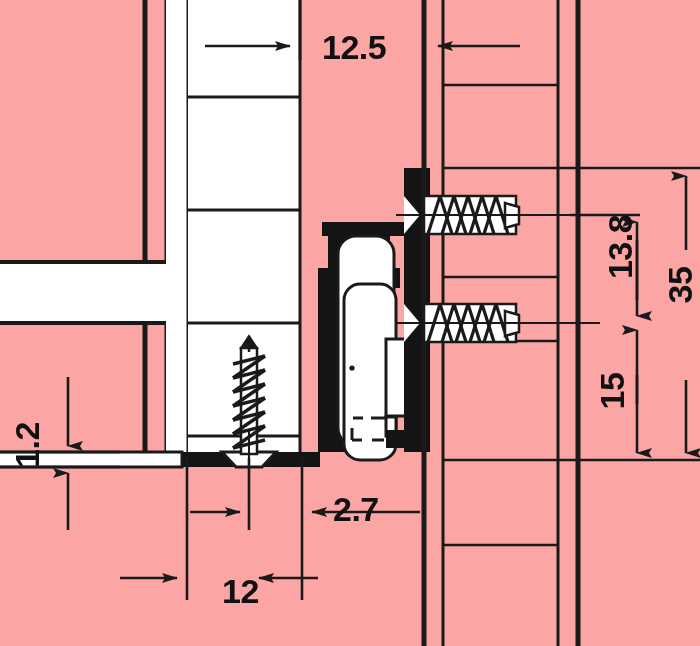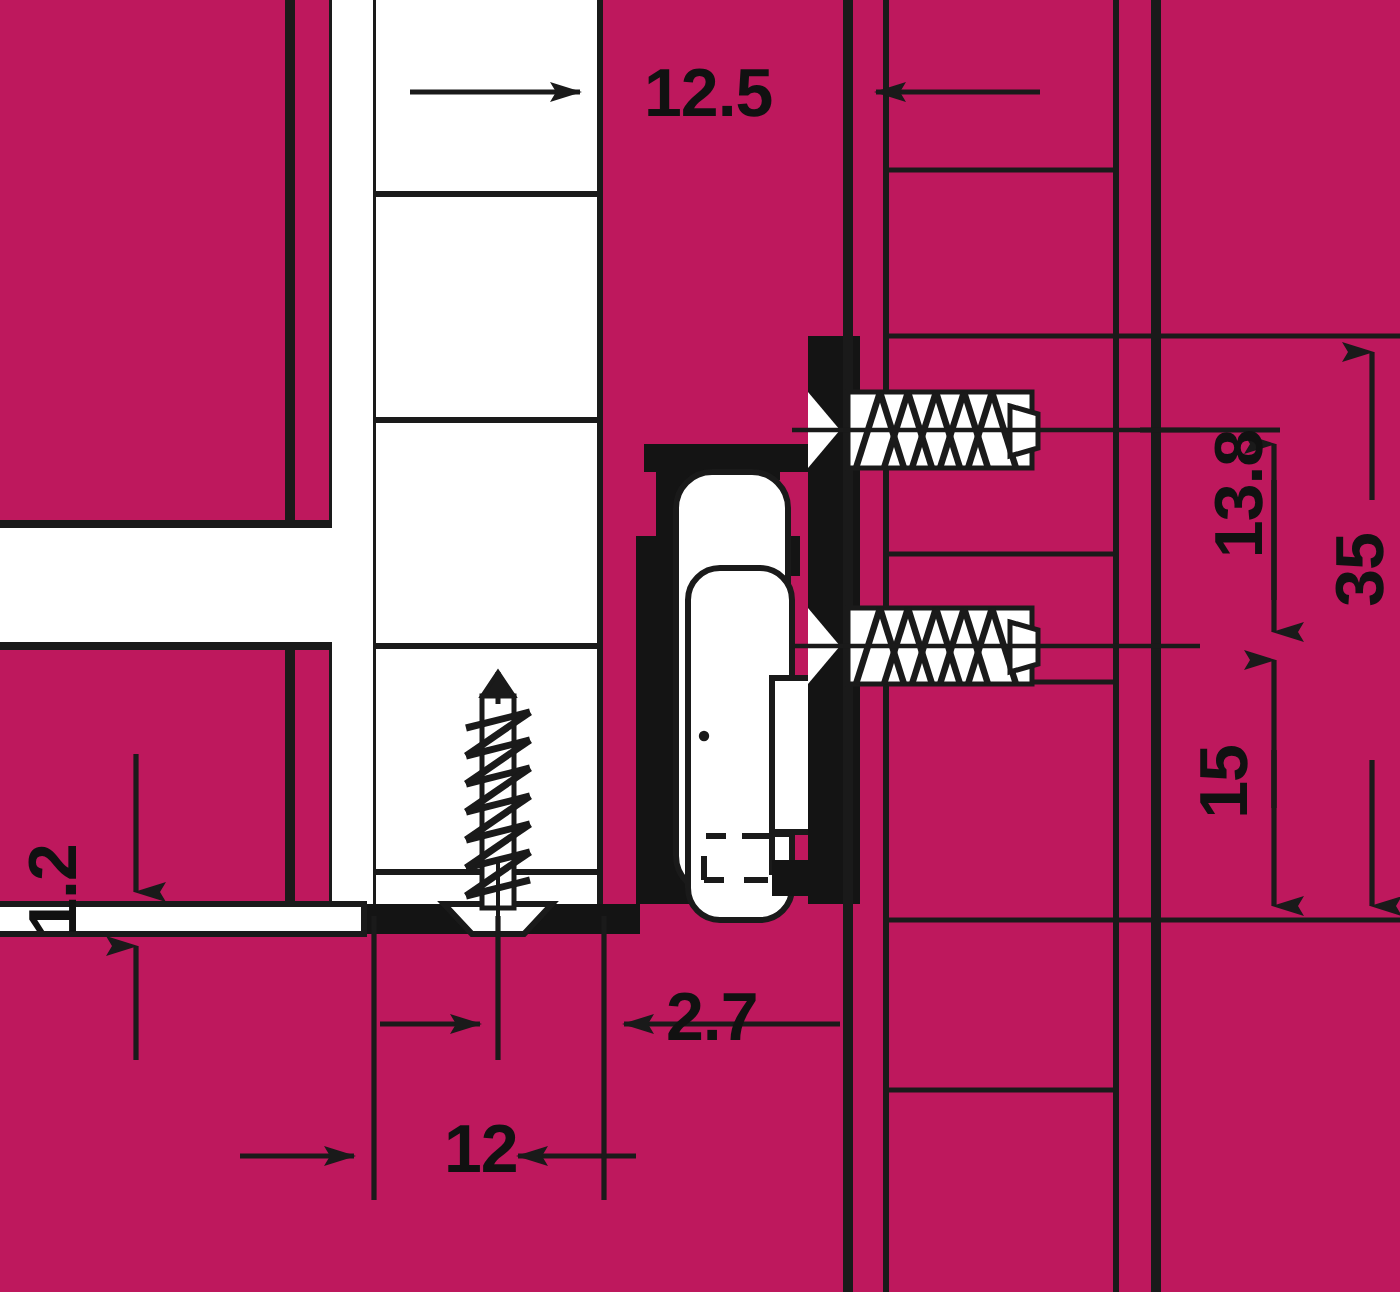--- a/index.html
+++ b/index.html
@@ -1,17 +1,17 @@
 <!DOCTYPE html>
 <html><head>
 <meta charset="utf-8">
 <style>
   html,body{margin:0;padding:0;background:#ffffff;}
   body{font-family:"Liberation Sans",sans-serif;}
-  #stage{position:relative;width:700px;height:646px;background:#be185d;overflow:hidden;}
+  #stage{position:relative;width:700px;height:646px;background:#fca5a5;overflow:hidden;}
   #stage svg{position:absolute;left:0;top:0;}
   .dimlabel{
     position:absolute;
     font-family:"Liberation Sans",sans-serif;
     font-weight:bold;
     color:#111111;
     white-space:nowrap;
     line-height:1;
     letter-spacing:-0.5px;
   }
@@ -227,15 +227,15 @@
   <div class="dimlabel vert" style="left:588px;top:230px;font-size:34px;transform:rotate(-90deg);">13.8</div>
 
   <div class="dimlabel vert" style="left:662px;top:268px;font-size:34px;transform:rotate(-90deg);">35</div>
 
   <div class="dimlabel vert" style="left:594px;top:374px;font-size:34px;transform:rotate(-90deg);">15</div>
 
   <div class="dimlabel vert" style="left:4px;top:428px;font-size:34px;transform:rotate(-90deg);">1.2</div>
 
   <div class="dimlabel" style="left:333px;top:492px;font-size:34px;">2.7</div>
 
-  <div class="dimlabel" style="left:222px;top:558px;font-size:34px;">12</div>
+  <div class="dimlabel" style="left:222px;top:574px;font-size:34px;">12</div>
 
 </div>
 
 </body></html>

